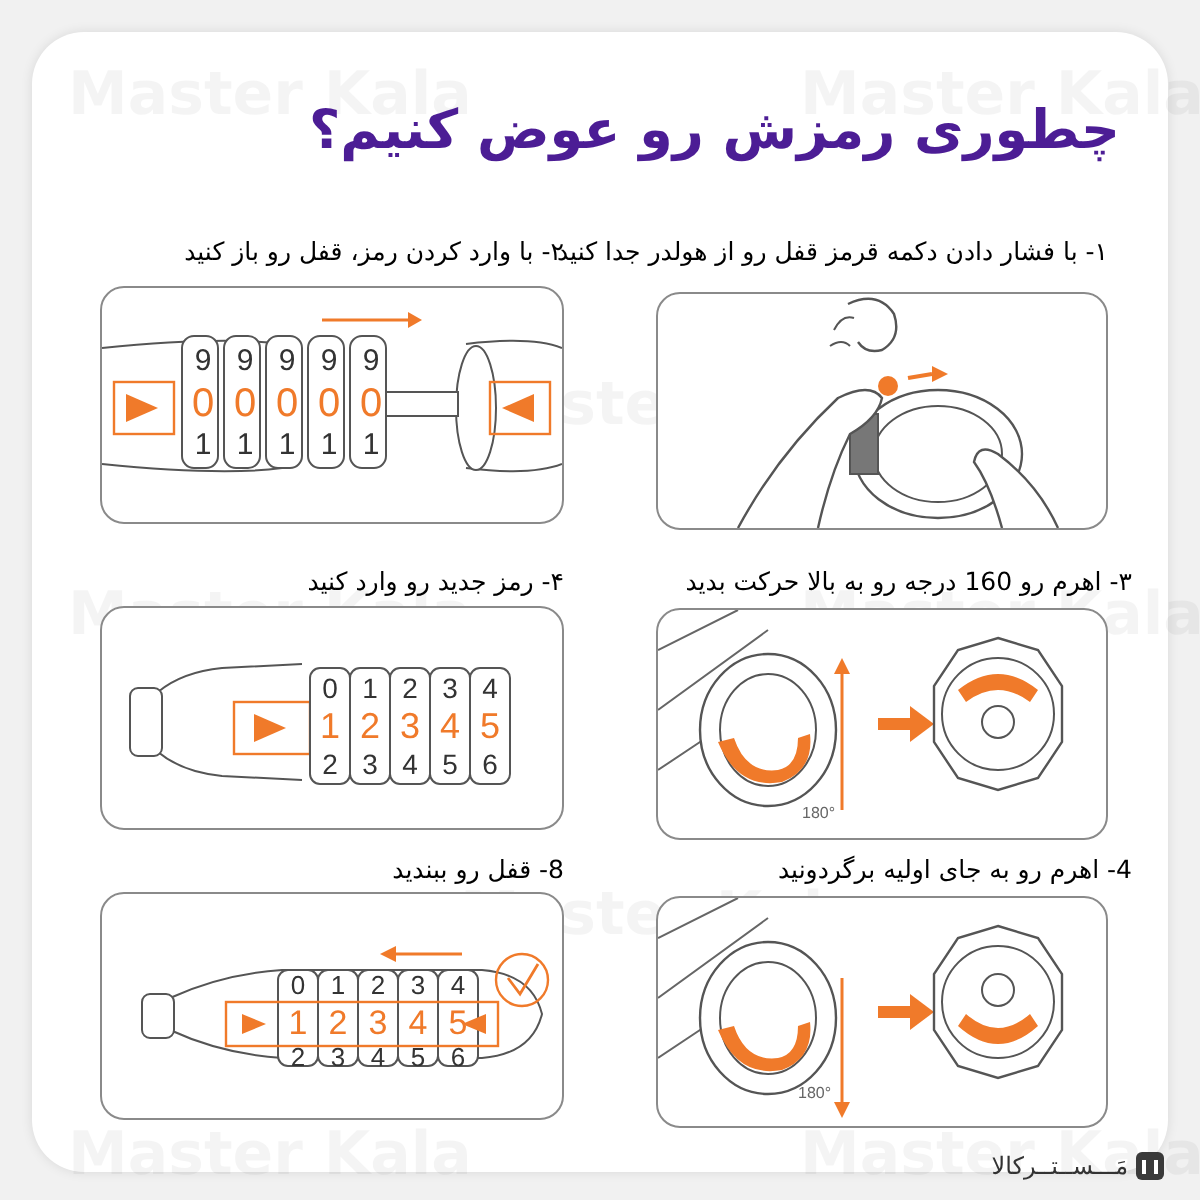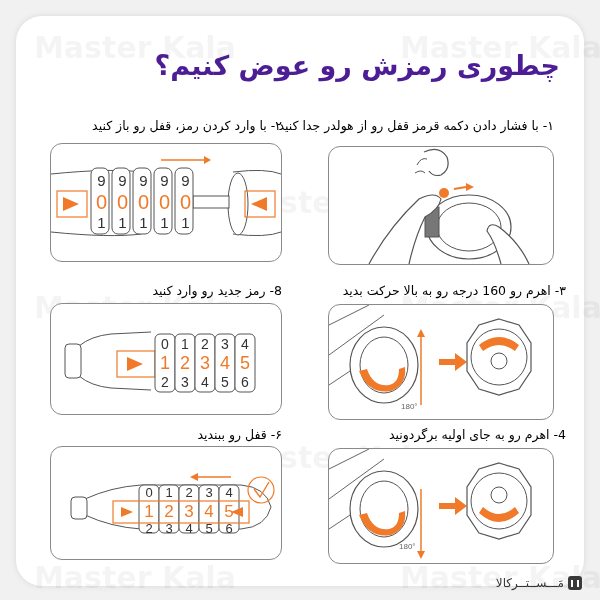--- a/index.html
+++ b/index.html
@@ -53,23 +53,23 @@
 <div class="watermark" style="left:400px;top:290px;">Master Kala</div>
 <div class="watermark" style="left:230px;top:440px;">Master Kala</div>
 <div class="watermark" style="left:34px;top:560px;">Master Kala</div>
 <div class="watermark" style="left:400px;top:560px;">Master Kala</div>
 
 <div class="title">چطوری رمزش رو عوض کنیم؟</div>
 
 <div class="step-label" style="right:46px;top:118px;">۱- با فشار دادن دکمه قرمز قفل رو از هولدر جدا کنید</div>
 <div class="step-label" style="right:318px;top:118px;">۲- با وارد کردن رمز، قفل رو باز کنید</div>
 <div class="step-label" style="right:34px;top:283px;">۳- اهرم رو 160 درجه رو به بالا حرکت بدید</div>
-<div class="step-label" style="right:318px;top:283px;">8- رمز جدید رو وارد کنید</div>
+<div class="step-label" style="right:318px;top:283px;">۴- رمز جدید رو وارد کنید</div>
 <div class="step-label" style="right:34px;top:427px;">4- اهرم رو به جای اولیه برگردونید</div>
-<div class="step-label" style="right:318px;top:427px;">۶- قفل رو ببندید</div>
+<div class="step-label" style="right:318px;top:427px;">8- قفل رو ببندید</div>
 
 <div class="panel" style="left:50px;top:143px;width:230px;height:117px;">
   <svg width="230" height="117">
     <path d="M0 30 Q 60 24 90 28 L 90 90 Q 60 94 0 88" fill="none" stroke="#555" stroke-width="1"></path>
     <path d="M182 28 Q 215 24 230 30 M182 90 Q 215 94 230 88" fill="none" stroke="#555" stroke-width="1"></path>
     <ellipse cx="187" cy="60" rx="10" ry="31" fill="#fff" stroke="#555" stroke-width="1"></ellipse>
     <line x1="110" y1="16" x2="153" y2="16" stroke="#f07a2a" stroke-width="1.5"></line>
     <polygon points="153,12 160,16 153,20" fill="#f07a2a"></polygon>
     <rect x="142" y="52" width="36" height="12" fill="#fff" stroke="#555" stroke-width="1"></rect>
     <rect x="6" y="47" width="30" height="26" fill="none" stroke="#f07a2a" stroke-width="1.2"></rect>

